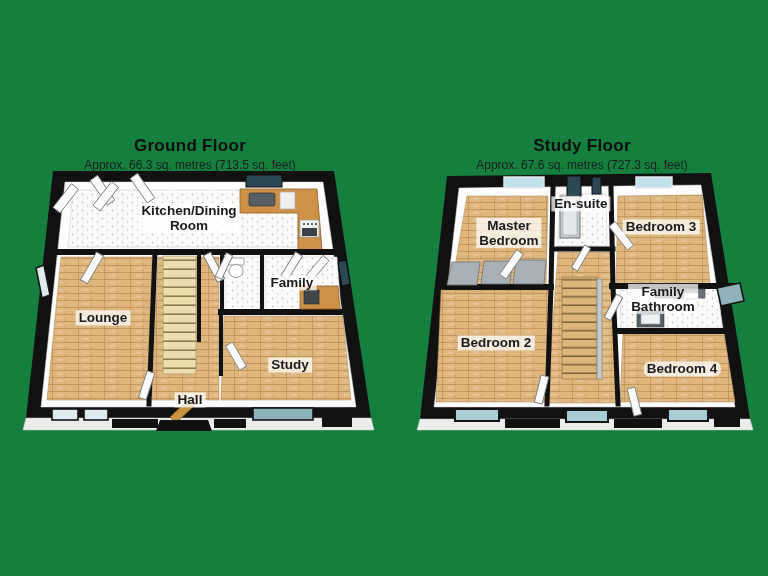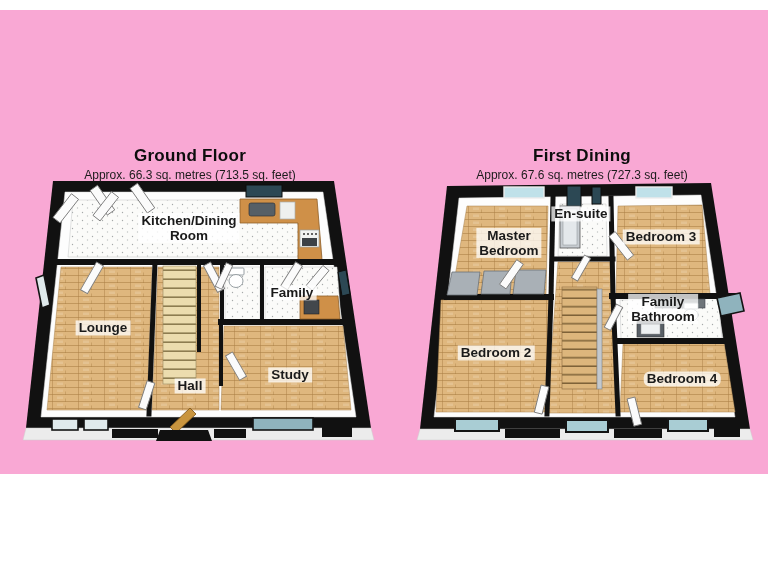--- a/index.html
+++ b/index.html
@@ -1,17 +1,17 @@
 <!DOCTYPE html>
 <html style="--wall: #111111; --wood-floor: #dfb77e; --wood-seam: #a87c42; --counter: #cf9048; --tile-floor: #fbfbf9; --speckle: #a6aaaa; --glass-light: #bfe1e9; --glass-teal: #8fb3bd; --glass-dark: #2c4854; --stair-ground: #ecdcae; --stair-first: #ddb67c; --furniture-gray: #a9b0b6; --label-text: #1a1a1a; --label-bg: rgba(255,255,255,0.75);"><head>
 <meta charset="utf-8">
 <style>
   html,body{margin:0;padding:0;background:#ffffff;}
-  .canvas{position:relative;width:768px;height:464px;background:#f9a8d4;overflow:hidden;
-          font-family:"Liberation Sans",sans-serif;margin-top:10px;}
+  .canvas{position:relative;width:768px;height:576px;background:#15803d;overflow:hidden;
+          font-family:"Liberation Sans",sans-serif;}
   .plan-svg{position:absolute;left:0;top:0;}
   .floor-title-block{position:absolute;text-align:center;width:240px;}
   .floor-title{font-weight:bold;font-size:17px;line-height:1.1;color:#0d0d0d;letter-spacing:.3px;}
   .floor-subtitle{font-size:12px;color:#1c1c1c;margin-top:2px;}
   .room-label{position:absolute;transform:translate(-50%,-50%);
       font-weight:bold;font-size:13.5px;line-height:1.12;color:var(--label-text);
       background:var(--label-bg);padding:0 3px;white-space:pre-line;text-align:center;}
   
   .wall-fill{fill:var(--wall);}
   .white-face{fill:#fdfdfd;stroke:#d9d9d9;stroke-width:.5;}
@@ -204,28 +204,28 @@
       <rect x="614" y="419" width="48" height="9" class="wall-fill"></rect>
       <rect x="714" y="417" width="26" height="10" class="wall-fill"></rect>
     </g>
   </svg>
 
   <div class="floor-title-block" style="left:70px;top:137px;">
     <div class="floor-title">Ground Floor</div>
     <div class="floor-subtitle">Approx. 66.3 sq. metres (713.5 sq. feet)</div>
   </div>
   <div class="floor-title-block" style="left:462px;top:137px;">
-    <div class="floor-title">First Dining</div>
+    <div class="floor-title">Study Floor</div>
     <div class="floor-subtitle">Approx. 67.6 sq. metres (727.3 sq. feet)</div>
   </div>
 
   <div class="room-label" style="left:189px;top:218px;">Kitchen/Dining
 Room</div>
   <div class="room-label" style="left:103px;top:318px;text-align:right;">Lounge</div>
-  <div class="room-label" style="left:190px;top:376px;">Hall</div>
+  <div class="room-label" style="left:190px;top:400px;">Hall</div>
   <div class="room-label" style="left:290px;top:365px;">Study</div>
   <div class="room-label" style="left:292px;top:283px;">Family</div>
 
   <div class="room-label" style="left:509px;top:233px;">Master
 Bedroom</div>
   <div class="room-label" style="left:581px;top:204px;">En-suite</div>
   <div class="room-label" style="left:661px;top:227px;">Bedroom 3</div>
   <div class="room-label" style="left:496px;top:343px;">Bedroom 2</div>
   <div class="room-label" style="left:663px;top:299px;">Family
 Bathroom</div>

